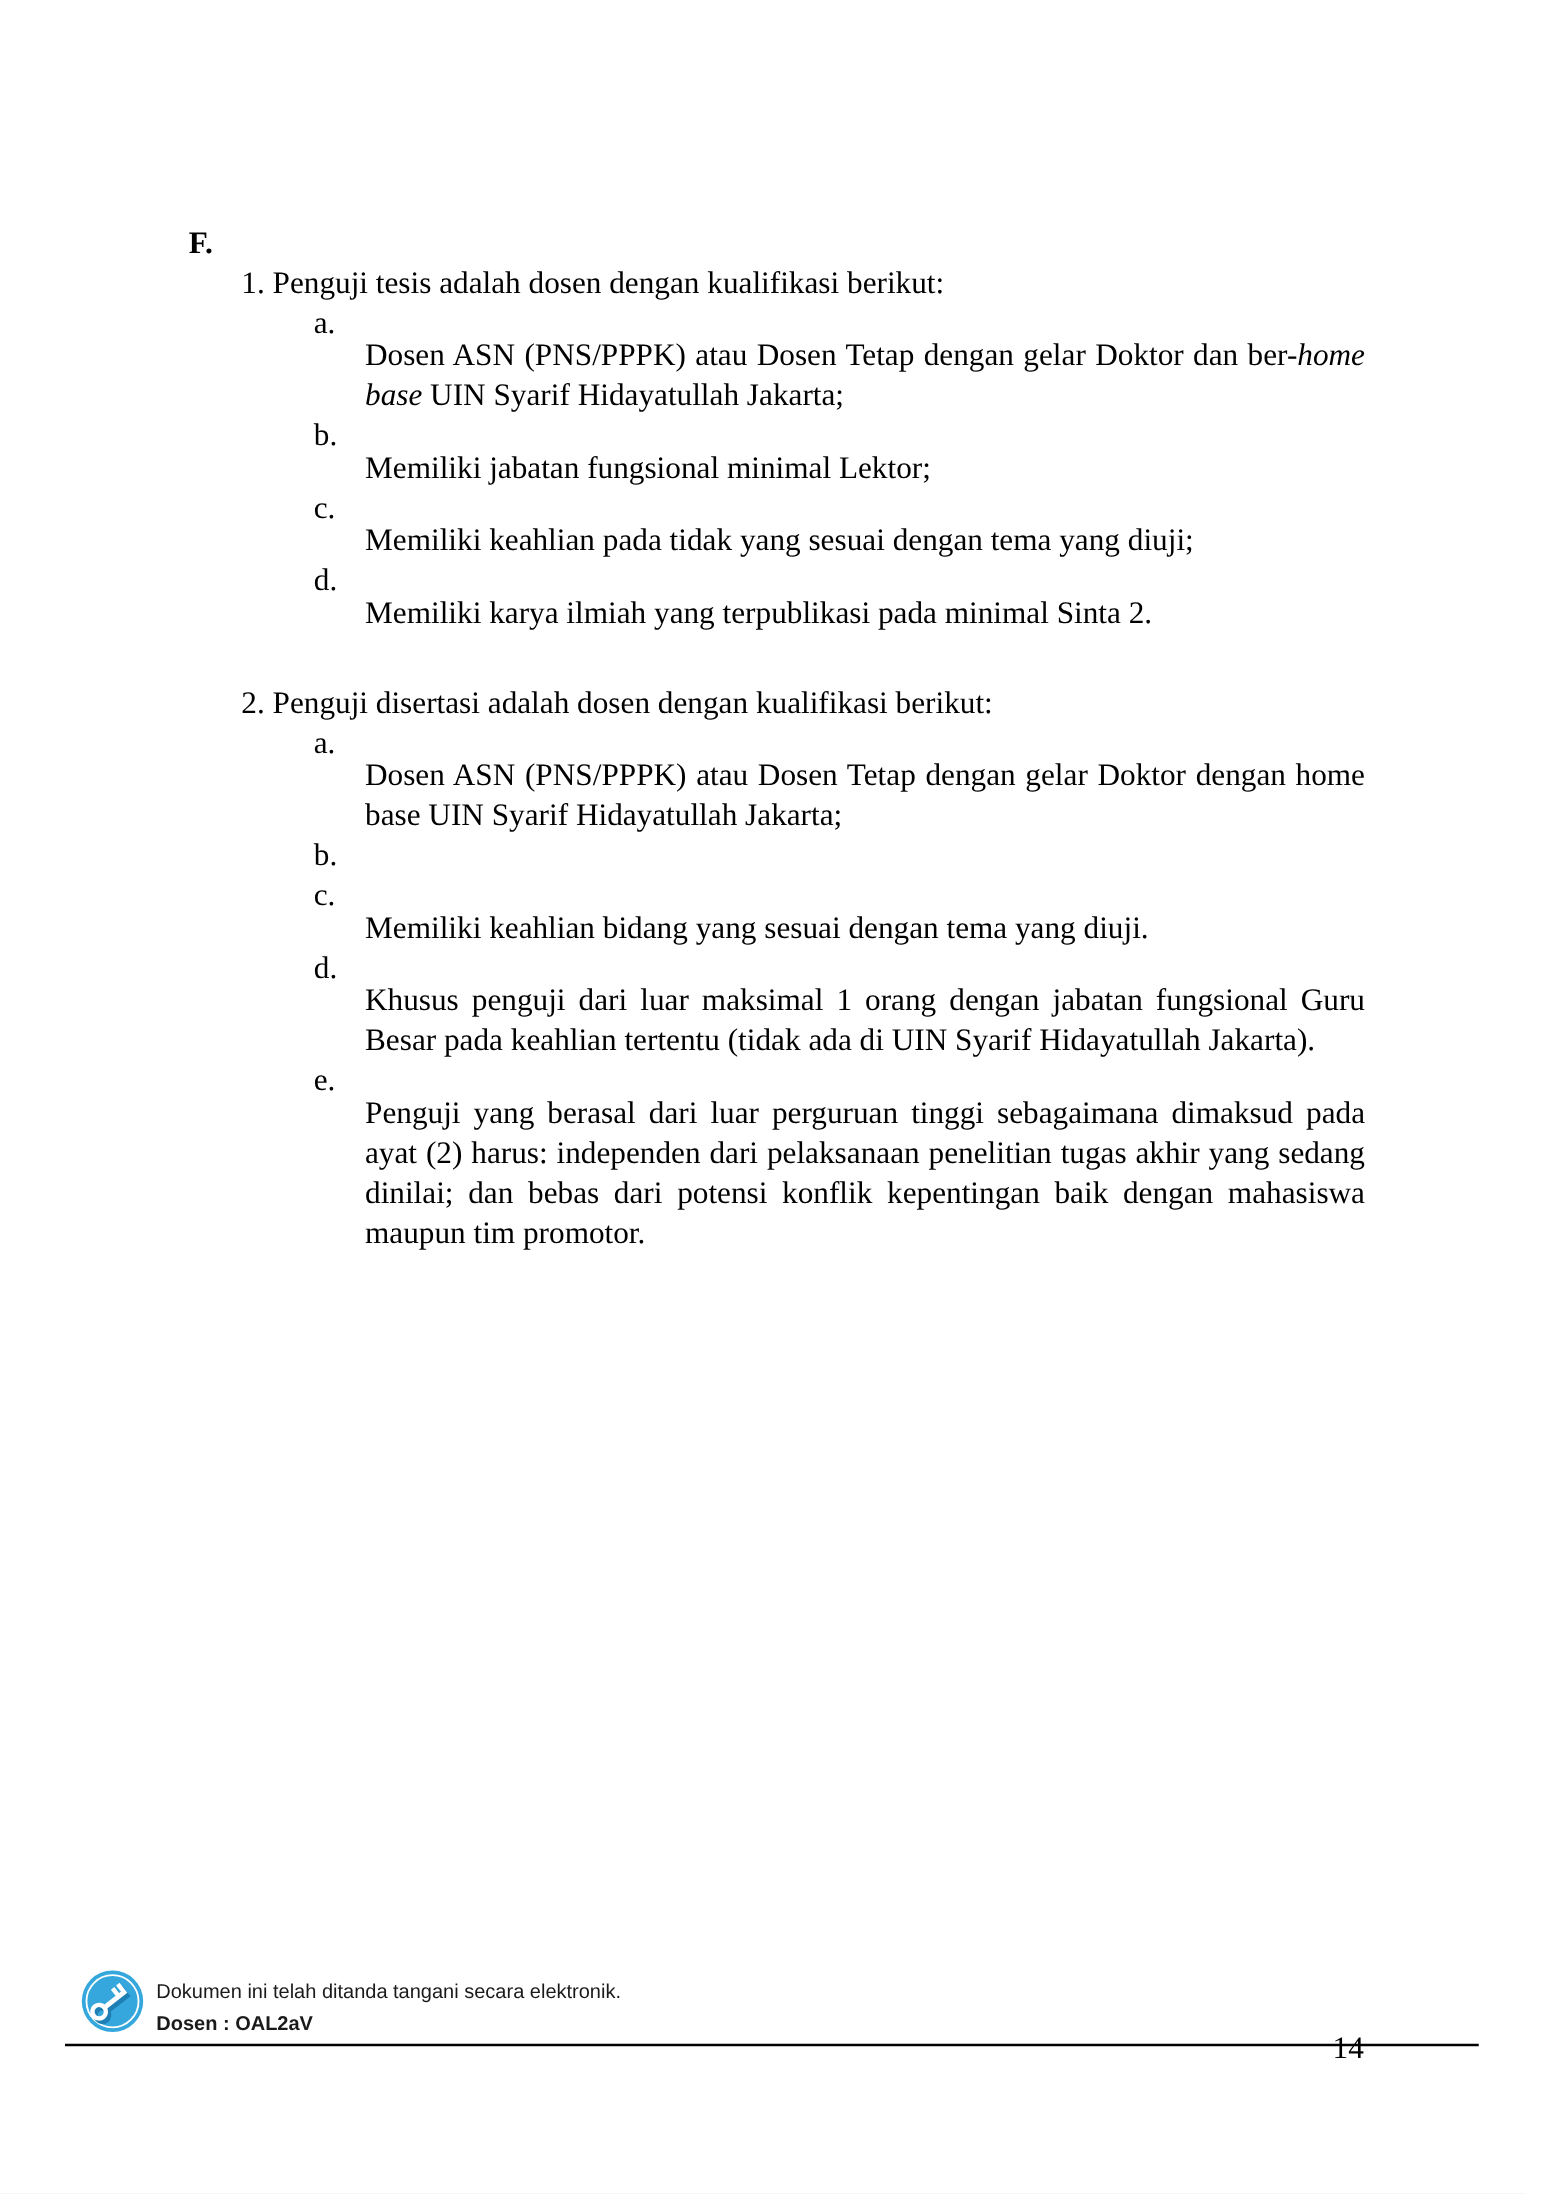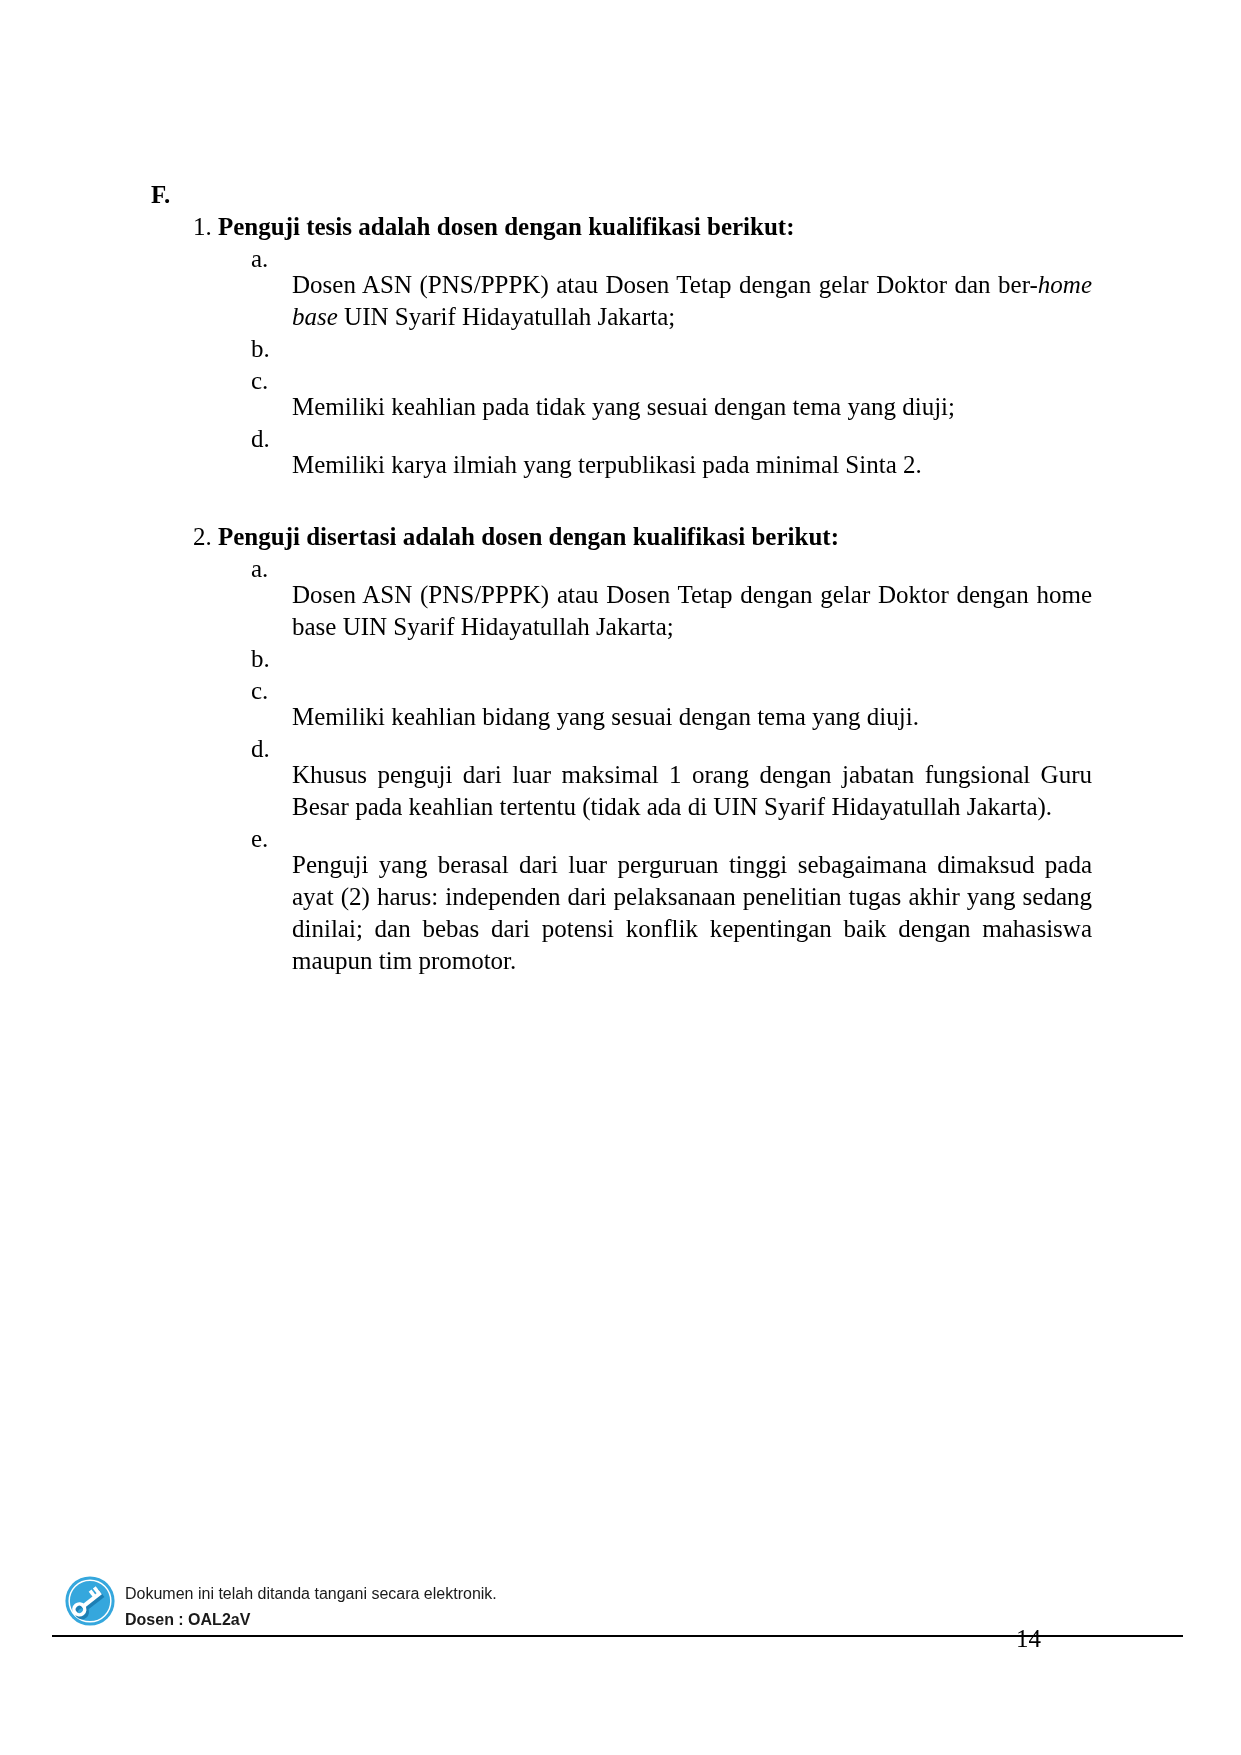--- a/index.html
+++ b/index.html
@@ -19,38 +19,38 @@
     position: absolute;
     left: 151px;
     top: 179px;
     width: 941px;
   }
   .heading { display: flex; font-weight: bold; }
   .heading-label { width: 42px; flex: 0 0 42px; }
   .list { margin-left: 42px; }
   .list-intro { display: flex; }
   .list-number { width: 25px; flex: 0 0 25px; }
-  .list-intro-text { flex: 1; font-weight: bold; }
+  .list-intro-text { flex: 1; }
   .list-2 { margin-top: 40px; }
   .subitem { display: flex; padding-left: 58px; }
   .sub-letter { width: 41px; flex: 0 0 41px; }
   .sub-text { flex: 1; text-align: justify; margin-top: 26px; }
   .sub-text i { font-style: italic; }
 
   .footer-rule {
     position: absolute;
     left: 52px;
     top: 1635px;
     width: 1131px;
     height: 2px;
     background: #000000;
   }
   .page-number {
     position: absolute;
-    left: 1016px;
+    left: 1066px;
     top: 1626px;
     font-size: 25px;
     line-height: 25px;
   }
   .footer {
     position: absolute;
     left: 65px;
     top: 1576px;
     display: flex;
     align-items: flex-start;
@@ -81,20 +81,21 @@
       <div class="list-intro">
         <span class="list-number">1.</span>
         <span class="list-intro-text">Penguji tesis adalah dosen dengan kualifikasi berikut:</span>
       </div>
       <div class="subitem">
         <span class="sub-letter">a.</span>
         <span class="sub-text"><span>Dosen ASN (PNS/PPPK) atau Dosen Tetap dengan gelar Doktor dan ber-</span><i>home base</i><span> UIN Syarif Hidayatullah Jakarta;</span></span>
       </div>
       <div class="subitem">
         <span class="sub-letter">b.</span>
+        <span class="sub-text">Memiliki jabatan fungsional minimal Lektor;</span>
       </div>
       <div class="subitem">
         <span class="sub-letter">c.</span>
         <span class="sub-text">Memiliki keahlian pada tidak yang sesuai dengan tema yang diuji;</span>
       </div>
       <div class="subitem">
         <span class="sub-letter">d.</span>
         <span class="sub-text">Memiliki karya ilmiah yang terpublikasi pada minimal Sinta 2.</span>
       </div>
     </div>

